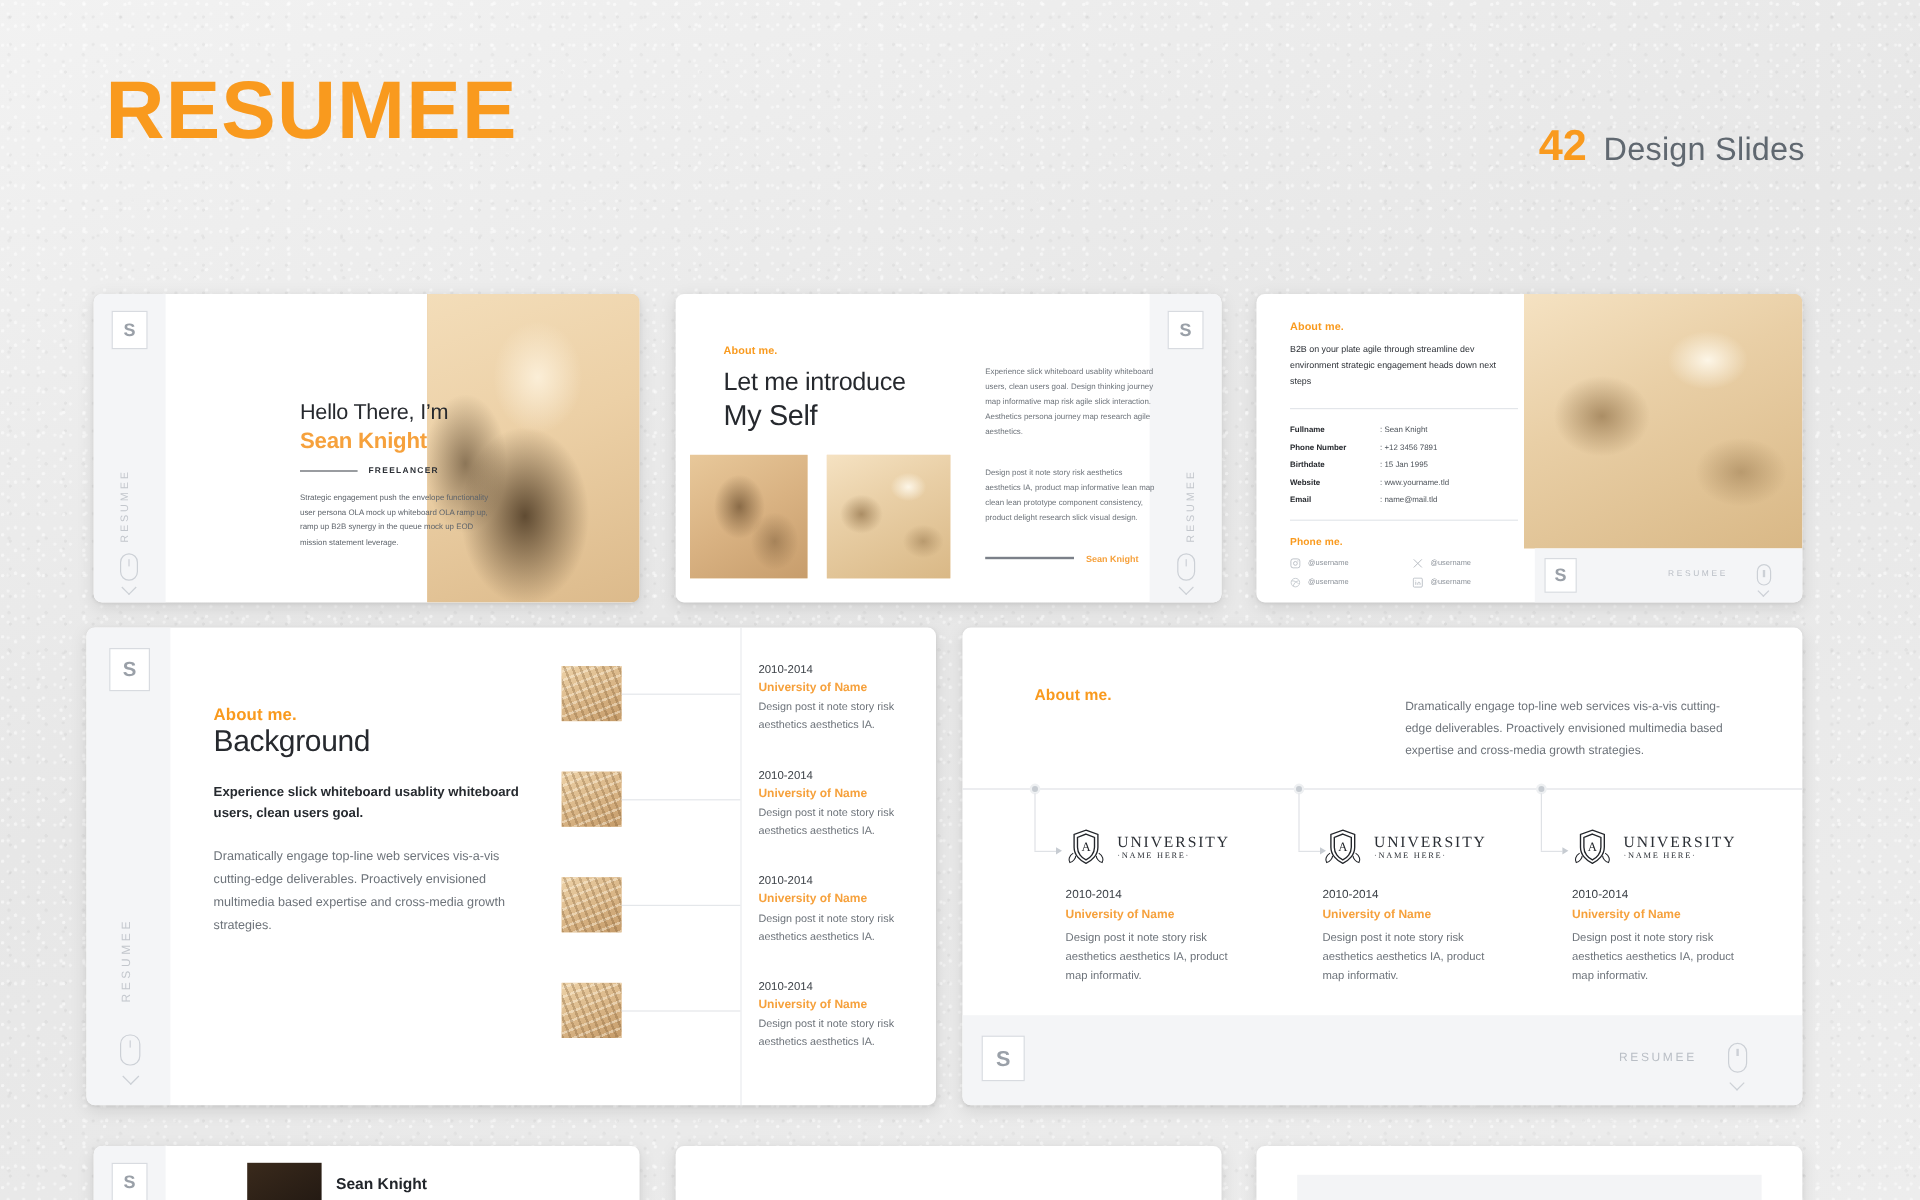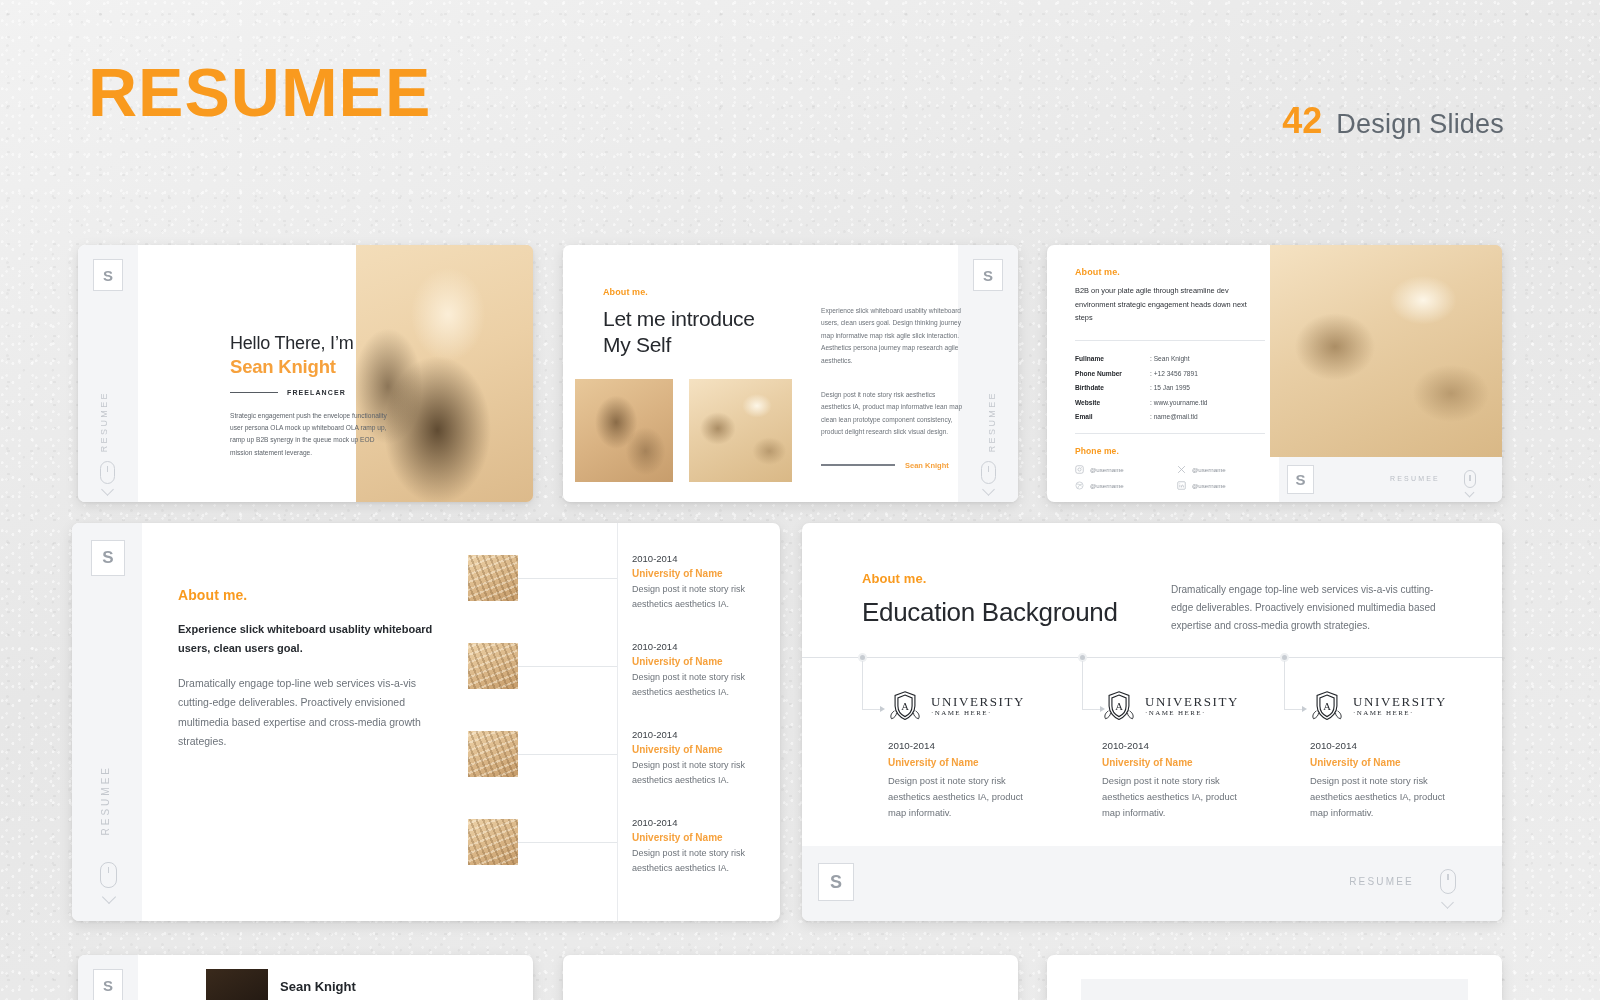--- a/index.html
+++ b/index.html
@@ -174,42 +174,42 @@
 <div class="slide" style="left:78px; top:245px; width:455px; height:257px;">
   <div class="rail rail-left"></div>
   <div class="sbadge" style="left:15px; top:14px;">S</div>
   <div class="vlabel" style="left:21px; top:412px; bottom:58px;">RESUMEE</div>
   <div class="vlabel" style="left:21px; bottom:50px;">RESUMEE</div>
   <div class="mouse-icon" style="left:22px; bottom:18px;"></div>
   <div class="chev" style="left:25px; bottom:8px;"></div>
 
   <div class="photo photo-portrait" style="position:absolute; right:0; top:0; width:177px; height:257px;"></div>
 
-  <div style="position:absolute; left:152px; top:88px; width:170px;">
+  <div style="position:absolute; left:172px; top:88px; width:170px;">
     <div style="font-size:18px; color:#26292e; font-weight:400; letter-spacing:-.2px;">Hello There, I’m</div>
     <div style="font-size:18.5px; color:#f6a13c; font-weight:bold; margin-top:2px; letter-spacing:-.2px;">Sean Knight</div>
     <div style="display:flex; align-items:center; gap:9px; margin-top:11px;">
       <span style="display:block; width:48px; height:1.4px; background:#565b62;"></span>
       <span style="font-size:7px; font-weight:bold; letter-spacing:1.1px; color:#2b2f35;">FREELANCER</span>
     </div>
     <div class="body-txt" style="margin-top:14px; font-size:6.6px; line-height:1.85; color:#5d636a; width:162px;">Strategic engagement push the envelope functionality user persona OLA mock up whiteboard OLA ramp up, ramp up B2B synergy in the queue mock up EOD mission statement leverage.</div>
   </div>
 </div>
 
 <div class="slide" style="left:563px; top:245px; width:455px; height:257px;">
   <div class="rail rail-right"></div>
   <div class="sbadge" style="right:15px; top:14px;">S</div>
   <div class="vlabel" style="right:21px; bottom:50px;">RESUMEE</div>
   <div class="mouse-icon" style="right:22px; bottom:18px;"></div>
   <div class="chev" style="right:25px; bottom:8px;"></div>
 
   <div style="position:absolute; left:40px; top:42px; width:230px;">
     <div class="kicker" style="font-size:9px;">About me.</div>
     <div class="headline" style="font-size:21px; margin-top:9px; line-height:1.24;">Let me introduce</div>
-    <div class="headline" style="font-size:21px; line-height:1.24;">My Self</div>
+    <div class="headline" style="font-size:24px; line-height:1.24;">My Self</div>
   </div>
 
   <div class="photo photo-street" style="position:absolute; left:12px; top:382px;"></div>
   <div class="photo photo-street" style="position:absolute; left:12px; top:134px; width:98px; height:103px;"></div>
   <div class="photo photo-desk" style="position:absolute; left:126px; top:134px; width:103px; height:103px;"></div>
 
   <div style="position:absolute; left:258px; top:60px; width:142px;">
     <div class="body-txt" style="font-size:6.6px; line-height:1.88;">Experience slick whiteboard usablity whiteboard users, clean users goal. Design thinking journey map informative map risk agile slick interaction. Aesthetics persona journey map research agile aesthetics.</div>
     <div class="body-txt" style="font-size:6.6px; line-height:1.88; margin-top:22px;">Design post it note story risk aesthetics aesthetics IA, product map informative lean map clean lean prototype component consistency, product delight research slick visual design.</div>
     <div style="display:flex; align-items:center; gap:10px; margin-top:22px;">
@@ -296,20 +296,21 @@
 
 <div class="slide" style="left:72px; top:523px; width:708px; height:398px;">
   <div class="rail rail-left" style="width:70px;"></div>
   <div class="sbadge" style="left:19px; top:17px; width:34px; height:36px; font-size:17px;">S</div>
   <div class="vlabel" style="left:28px; bottom:86px; font-size:10px; letter-spacing:3px;">RESUMEE</div>
   <div class="mouse-icon" style="left:28px; bottom:33px; width:17px; height:26px;"></div>
   <div class="chev" style="left:32px; bottom:19px; width:10px; height:10px;"></div>
 
   <div style="position:absolute; left:106px; top:64px; width:260px;">
     <div class="kicker" style="font-size:14px;">About me.</div>
+    <div class="headline" style="font-size:25px; line-height:1.22;">Background</div>
     <div style="font-size:11px; font-weight:bold; color:#262a2f; line-height:1.7; margin-top:17px;">Experience slick whiteboard usablity whiteboard users, clean users goal.</div>
     <div class="body-txt" style="font-size:10.5px; line-height:1.82; margin-top:17px;">Dramatically engage top-line web services vis-a-vis cutting-edge deliverables. Proactively envisioned multimedia based expertise and cross-media growth strategies.</div>
   </div>
 
   <div style="position:absolute; left:545px; top:0; bottom:0; width:1px; background:#e9ebee;"></div>
 
   <div style="position:absolute; left:396px; top:32px; width:300px;">
     <div style="position:relative; height:88px;">
       <div class="photo photo-thumb" style="position:absolute; left:0; top:0; width:50px; height:46px;"></div>
       <div style="position:absolute; left:50px; top:23px; width:99px; height:1px; background:#e4e7ea;"></div>
@@ -346,21 +347,20 @@
         <div class="body-txt" style="font-size:9px; line-height:1.62; margin-top:3px;">Design post it note story risk aesthetics aesthetics IA.</div>
       </div>
     </div>
   </div>
 </div>
 
 <div class="slide" style="left:802px; top:523px; width:700px; height:398px;">
 
   <div style="position:absolute; left:60px; top:48px; width:330px;">
     <div class="kicker" style="font-size:13px;">About me.</div>
-    <div class="headline" style="font-size:26px; margin-top:11px;">Education Background</div>
   </div>
   <div class="body-txt" style="position:absolute; right:56px; top:58px; width:275px; font-size:10px; line-height:1.78;">Dramatically engage top-line web services vis-a-vis cutting-edge deliverables. Proactively envisioned multimedia based expertise and cross-media growth strategies.</div>
 
   <div class="tl-line" style="left:0; top:134px; width:700px; height:1px;"></div>
   <div class="tl-dot" style="left:56px; top:130px;"></div>
   <div class="tl-dot" style="left:276px; top:130px;"></div>
   <div class="tl-dot" style="left:478px; top:130px;"></div>
   <div class="tl-line" style="left:60px; top:138px; width:1px; height:48px;"></div>
   <div class="tl-line" style="left:280px; top:138px; width:1px; height:48px;"></div>
   <div class="tl-line" style="left:482px; top:138px; width:1px; height:48px;"></div>

